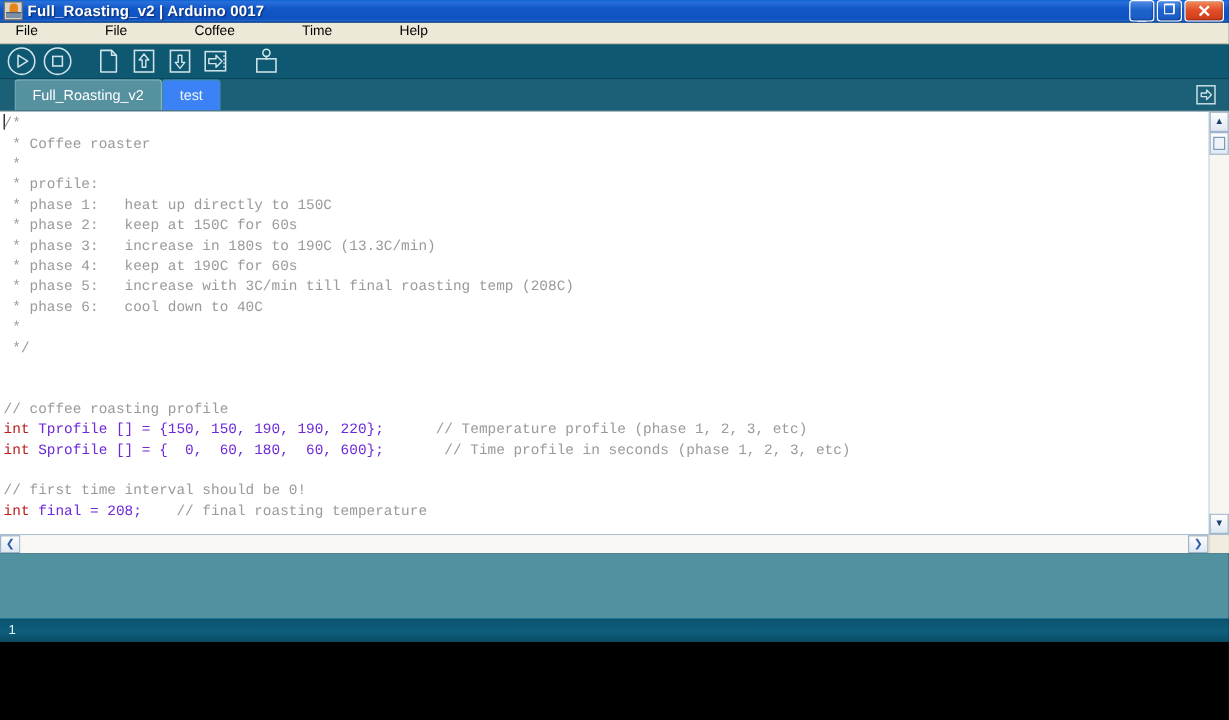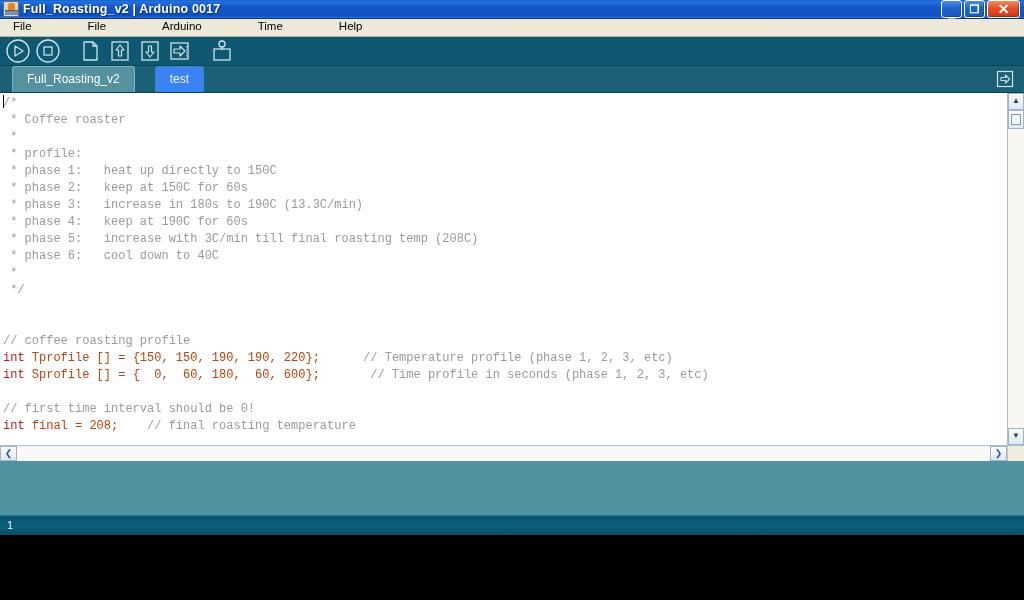--- a/index.html
+++ b/index.html
@@ -154,21 +154,21 @@
   }
   .tab {
     height: 26px;
     padding: 0 14px;
     display: flex;
     align-items: center;
     justify-content: center;
     font-size: 12px;
     color: #e9f3f6;
     border-radius: 3px 3px 0 0;
-    margin-right: 20px;
+    margin-right: 0;
     box-sizing: border-box;
     white-space: nowrap;
   }
   .tab.active {
     background: #55919f;
     border: 1px solid #7fb3bf;
     border-bottom: none;
     color: #ffffff;
   }
   .tab.inactive {
@@ -208,21 +208,21 @@
     padding: 2px 0 0 3px;
     font-family: "Liberation Mono", "DejaVu Sans Mono", monospace;
     font-size: 12px;
     line-height: 17px;
     white-space: pre;
     color: #111111;
   }
   .code .ln { height: 17px; }
   .cmt { color: #9a9a9a; }
   .kw  { color: #b91c1c; }
-  .txt { color: #c2410c; }
+  .txt { color: #6d28d9; }
   .caret {
     display: inline-block;
     width: 1px;
     height: 13px;
     background: #000;
     vertical-align: -2px;
     margin-right: -1px;
   }
 
   
@@ -342,21 +342,21 @@
       </div>
       <div class="tbtn close">
         <span class="g">✕</span>
       </div>
     </div>
   </div>
 
   <div class="menubar">
     <div class="menu-item">File</div>
     <div class="menu-item">File</div>
-    <div class="menu-item">Arduino</div>
+    <div class="menu-item">Coffee</div>
     <div class="menu-item">Time</div>
     <div class="menu-item">Help</div>
   </div>
 
   <div class="toolbar">
 
     <div class="tool">
       <svg width="26" height="26" viewBox="0 0 26 26">
         <circle cx="13" cy="13" r="11" fill="none" stroke="#cfe3ea" stroke-width="1.3"></circle>
         <path d="M10 8 L18 13 L10 18 Z" fill="none" stroke="#cfe3ea" stroke-width="1.3" stroke-linejoin="round"></path>

